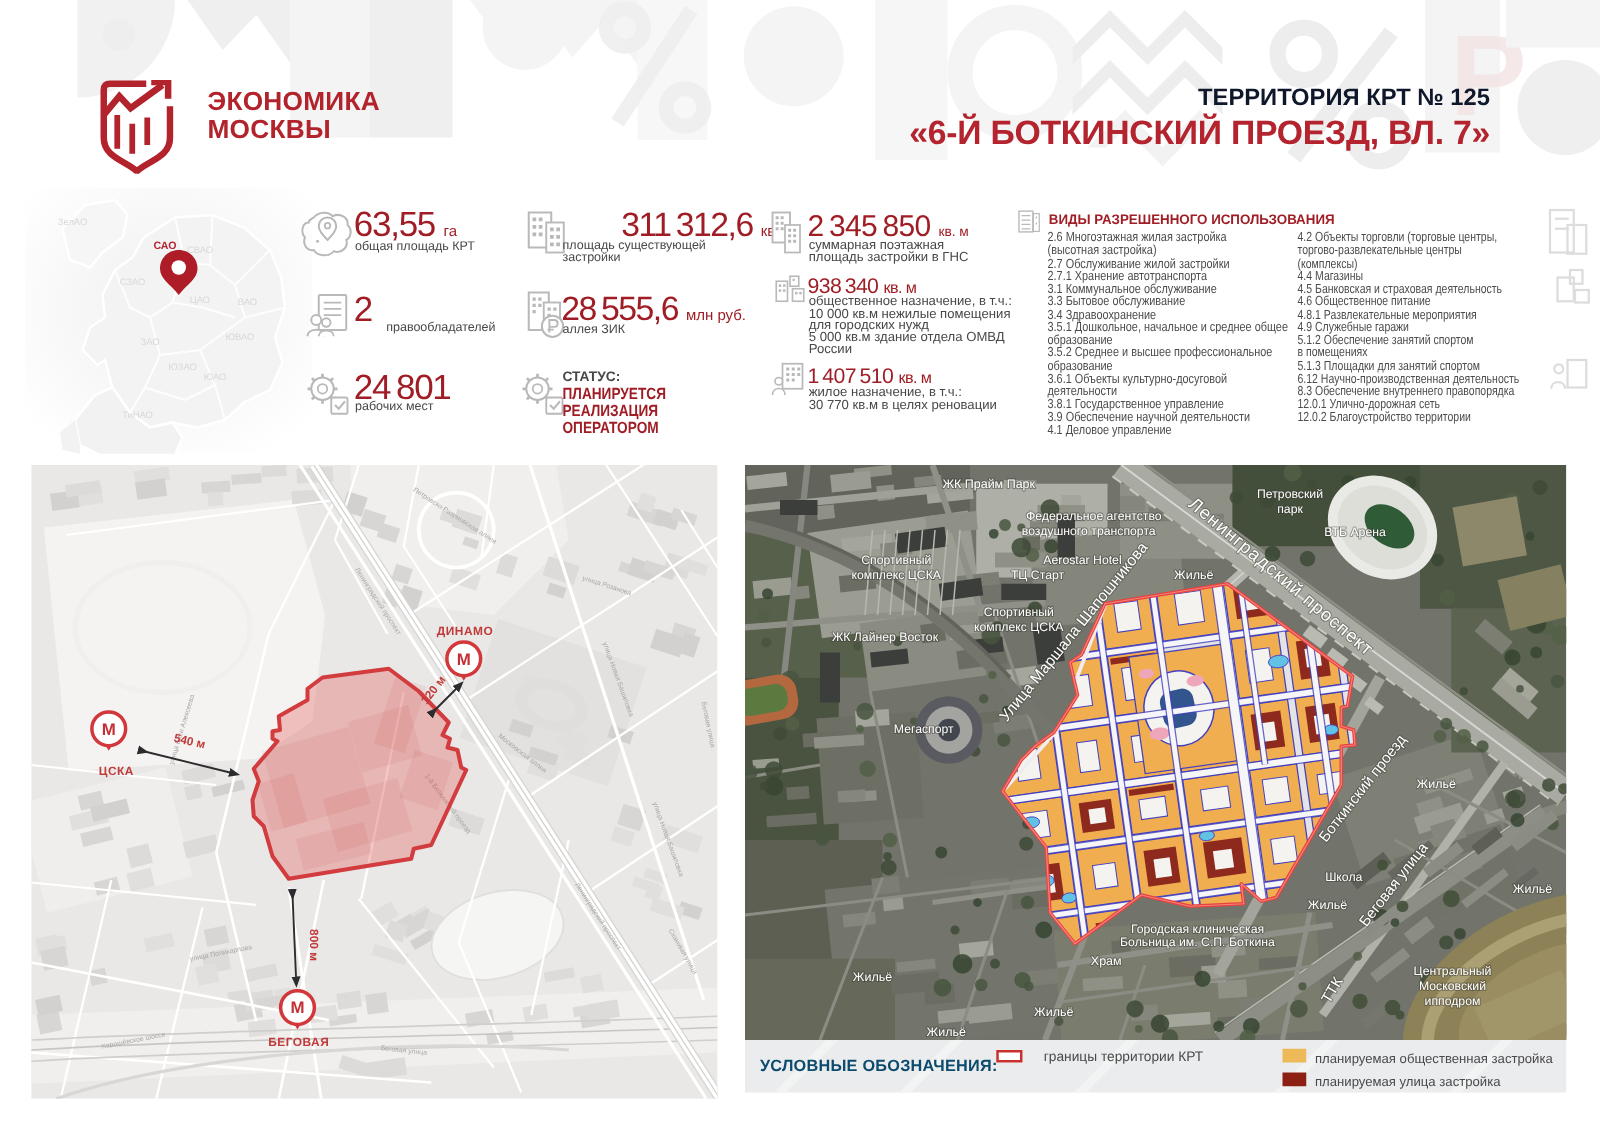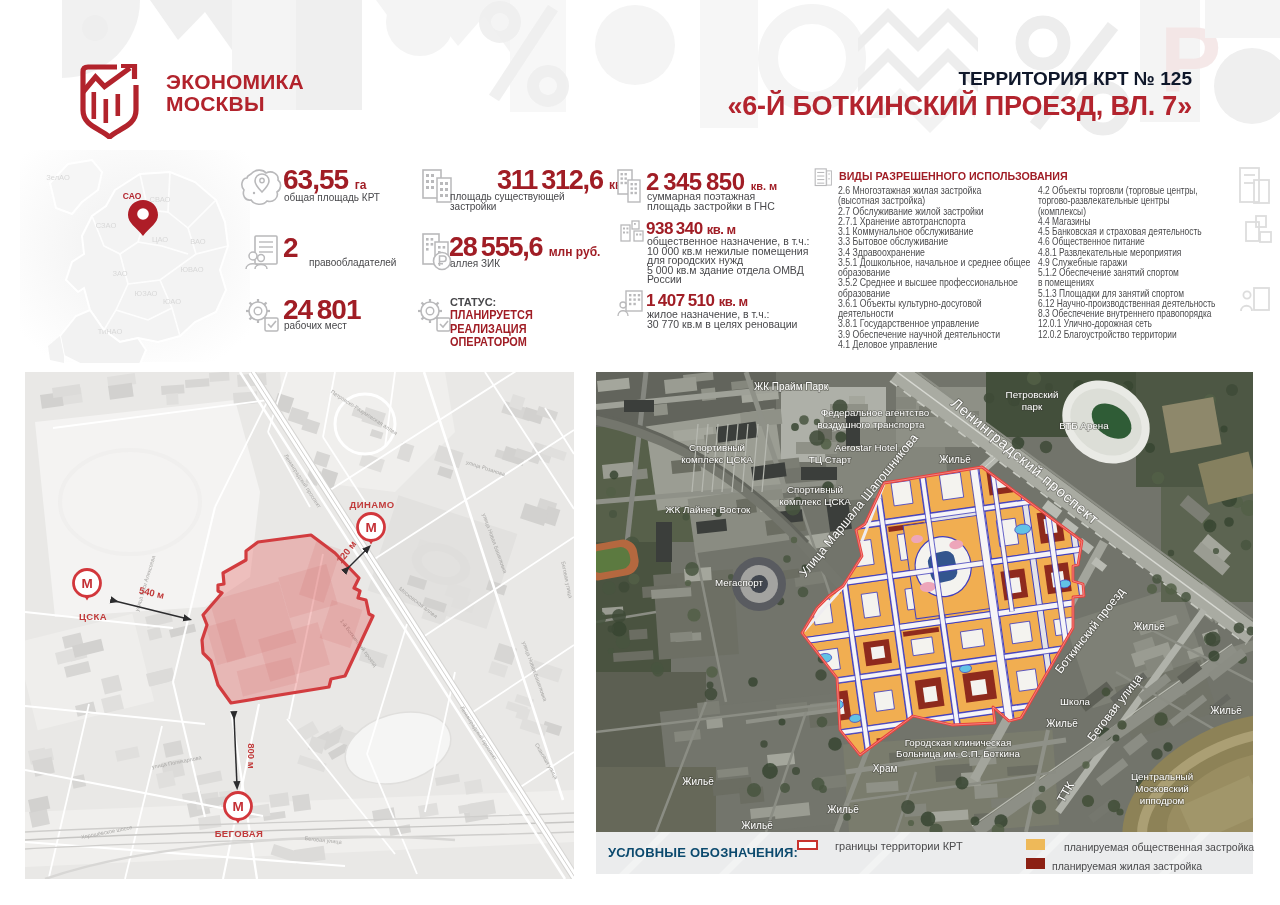--- a/index.html
+++ b/index.html
@@ -1,18 +1,18 @@
 <!DOCTYPE html>
 <html><head>
 <meta charset="utf-8">
 <style>
   html,body{margin:0;padding:0;}
   body{width:1280px;height:905px;background:#fff;font-family:"Liberation Sans",sans-serif;position:relative;overflow:hidden;}
   .abs{position:absolute;}
-  .num{color:#a01d25;font-weight:bold;letter-spacing:-1px;}
+  .num{color:#a01d25;font-weight:normal;letter-spacing:-1px;}
   .lbl{color:#48484b;}
 </style>
 </head>
 <body>
 
 <svg class="abs" style="left:0;top:0;" width="1280" height="368" viewBox="0 0 1280 368">
 <circle cx="95" cy="28" r="13" fill="#efefef"></circle>
 <path d="M62 0 H140 A78 78 0 0 1 62 78 Z" fill="#ededed" opacity="0.8"></path>
 <path d="M150 0 L178 40 L205 12 L232 50 L232 0 Z" fill="#efefef"></path>
 <rect x="232" y="0" width="64" height="110" fill="#f4f4f4"></rect>
@@ -1130,17 +1130,17 @@
     </svg></div>
 
 <div class="abs" style="left:608px;top:845px;font-size:13px;font-weight:bold;color:#0c4a6e;letter-spacing:0.2px;">УСЛОВНЫЕ ОБОЗНАЧЕНИЯ:</div>
 
 <div class="abs" style="left:797px;top:840px;width:17px;height:6px;border:2.5px solid #c8322d;background:#fff;"></div>
 
 <div class="abs" style="left:822px;top:840px;font-size:11px;color:#4a4a4c;margin-left:13px;">границы территории КРТ</div>
 
 <div class="abs" style="left:1026px;top:839px;width:19px;height:11px;background:#eeb959;"></div>
 
-<div class="abs" style="left:1052px;top:841px;font-size:10.5px;color:#4a4a4c;margin-left:12px;">планируемая общественная застройка</div>
+<div class="abs" style="left:1052px;top:841px;font-size:10.5px;color:#4a4a4c;">планируемая общественная застройка</div>
 
 <div class="abs" style="left:1026px;top:858px;width:19px;height:11px;background:#8c2013;"></div>
 
-<div class="abs" style="left:1052px;top:860px;font-size:10.5px;color:#4a4a4c;">планируемая жилая застройка</div>
+<div class="abs" style="left:1052px;top:860px;font-size:10.5px;color:#4a4a4c;">планируемая улица застройка</div>
 
 </body></html>

